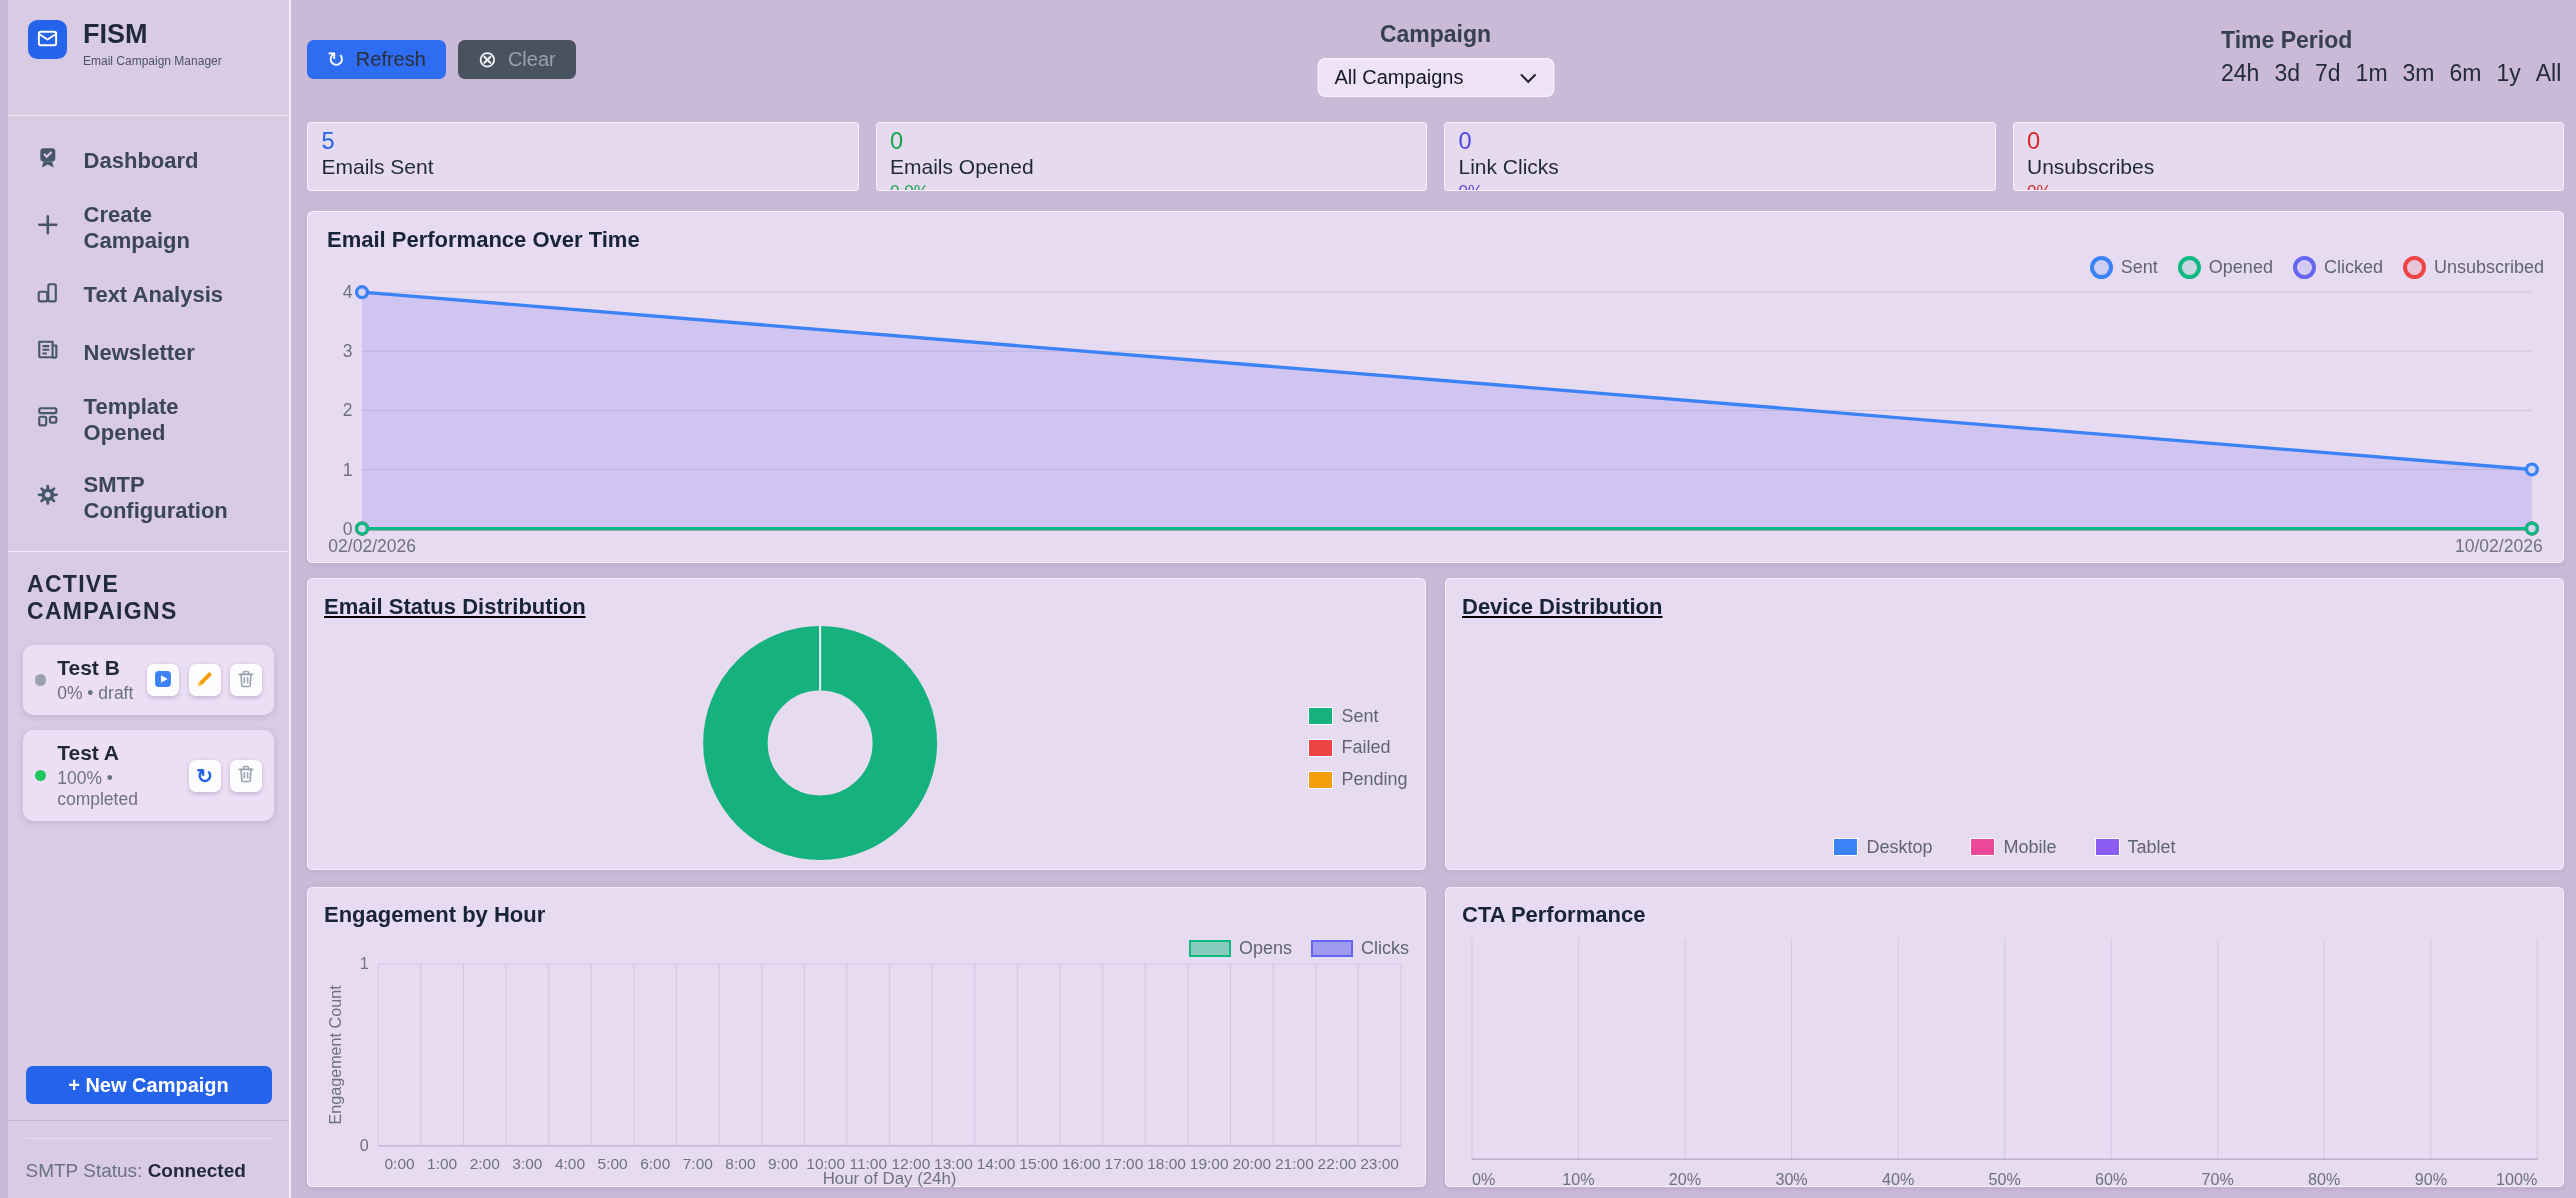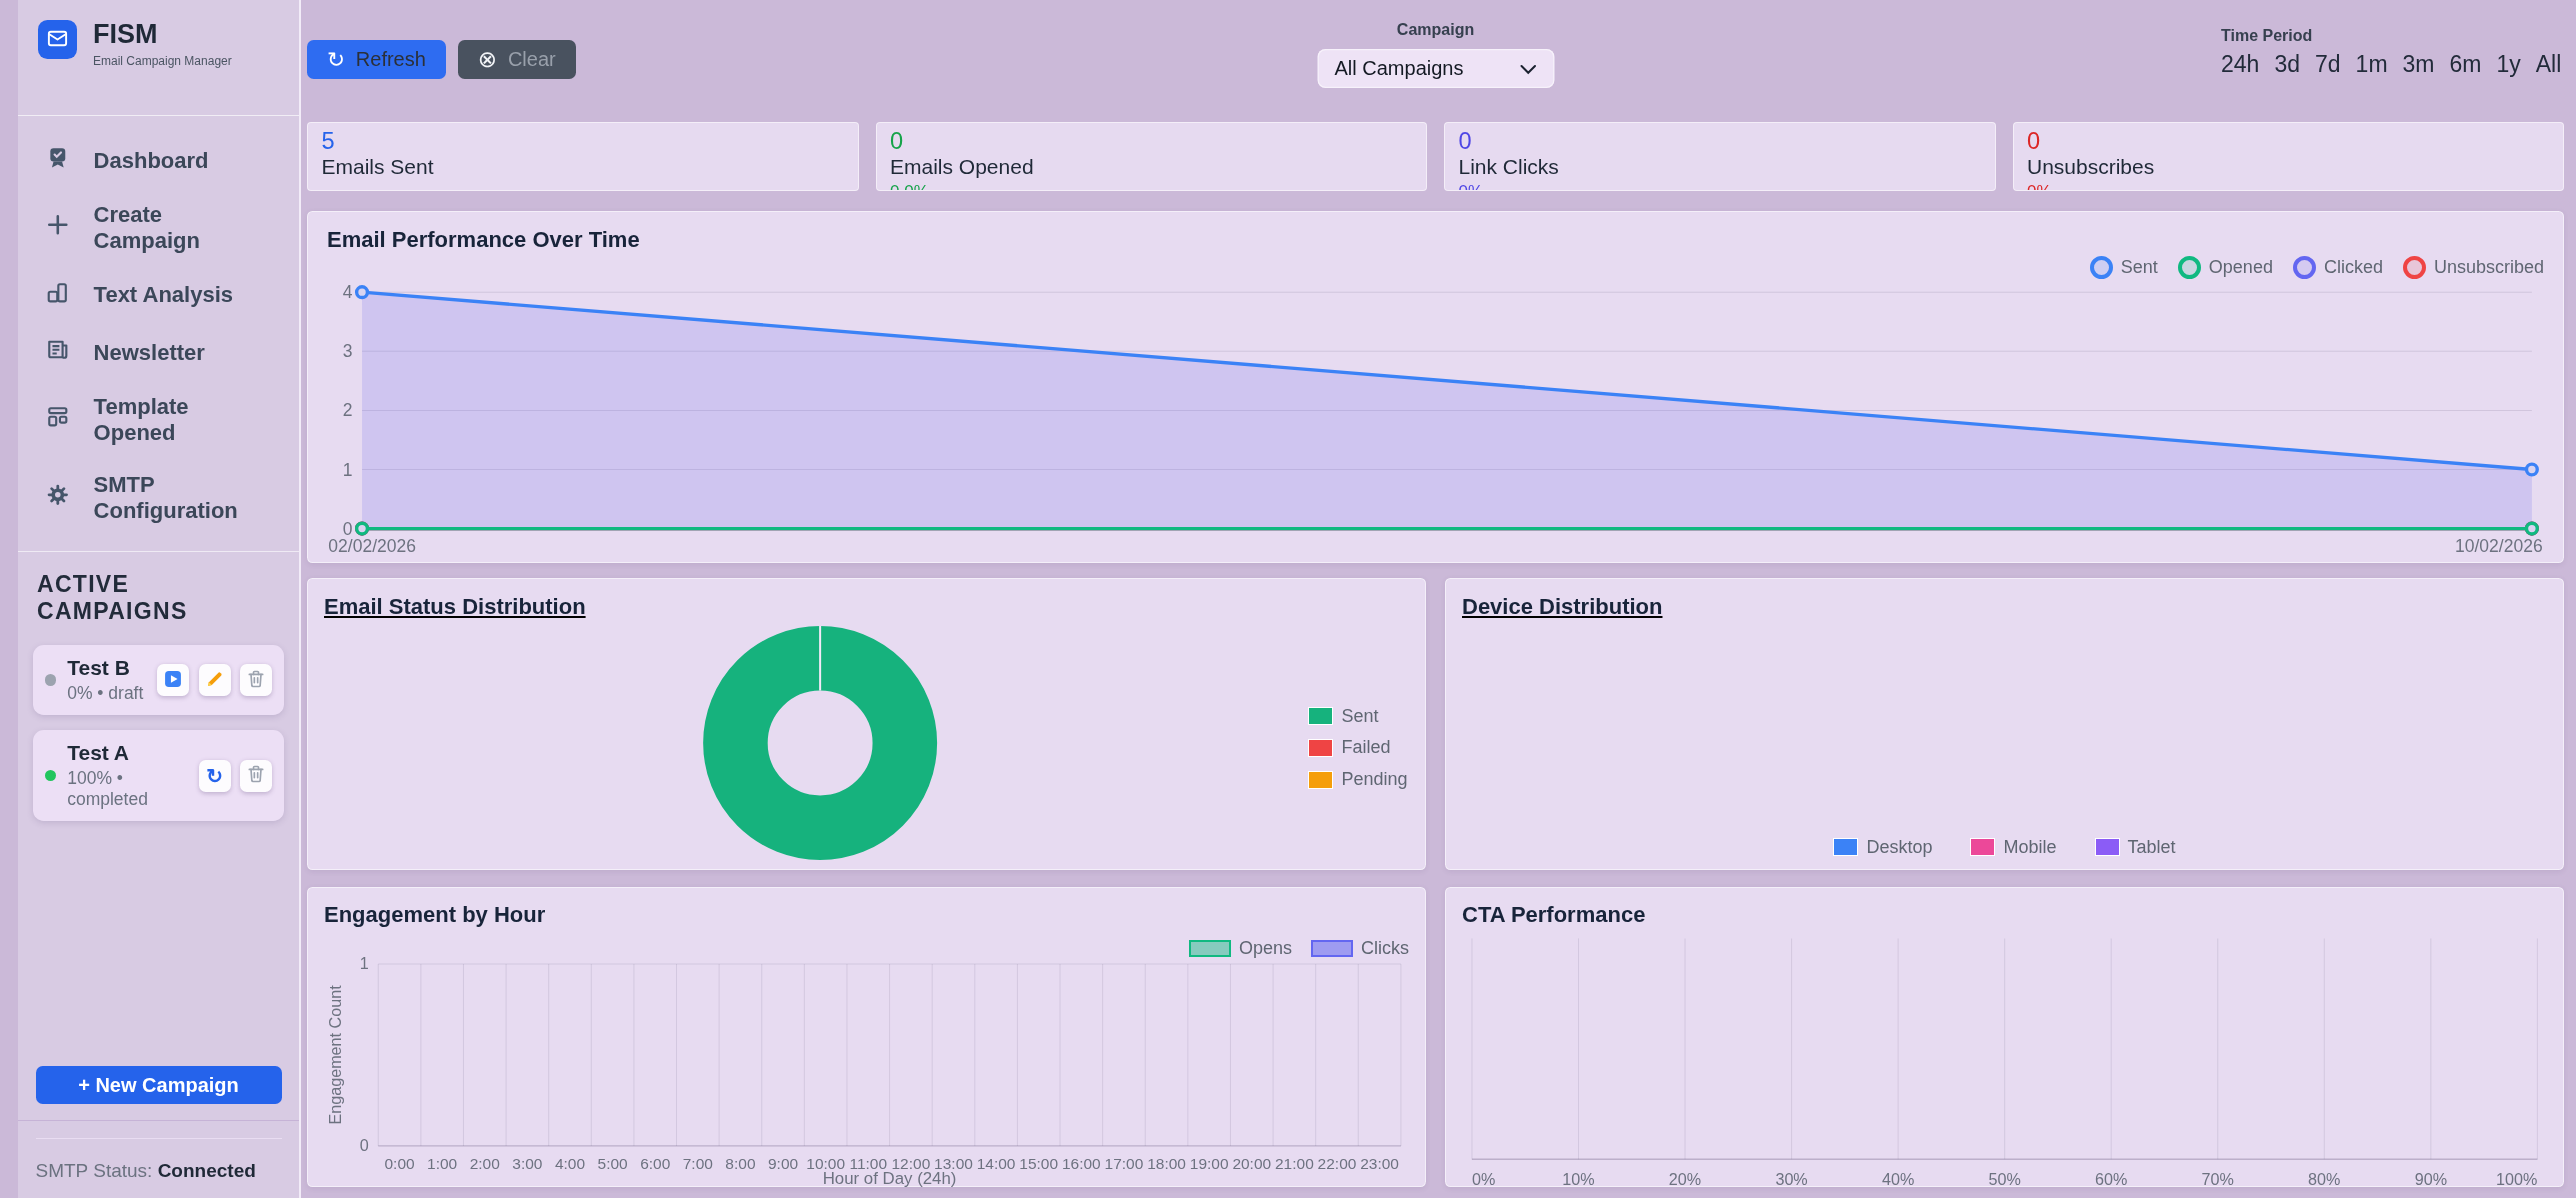--- a/index.html
+++ b/index.html
@@ -1,19 +1,19 @@
 <!DOCTYPE html>
 <html style="font-size:10.8px"><head>
 <meta charset="utf-8">
 <style>
   html,body{margin:0;padding:0;background:#cbb9d8;font-family:"Liberation Sans",sans-serif;}
   .page{position:relative;width:2576px;height:1198px;overflow:hidden;background:#cbb9d8;}
 
   
-  .sidebar{position:absolute;left:18px;top:0;bottom:0;width:283px;background:#d8cbe3;
+  .sidebar{position:absolute;left:8px;top:0;bottom:0;width:283px;background:#d8cbe3;
     border-right:2px solid #f2ecf8;display:flex;flex-direction:column;box-sizing:border-box;}
   .sb-header{min-height:116px;box-sizing:border-box;padding:20px 20px 13.5px;display:flex;gap:16px;align-items:flex-start;
     border-bottom:1.3px solid rgba(255,255,255,0.65);}
   .logo{width:39px;height:39px;border-radius:9.4px;background:#2563eb;display:flex;align-items:center;justify-content:center;flex:0 0 auto;}
   .sb-title{font-size:27px;font-weight:bold;color:#1f2937;line-height:1.05;}
   .sb-sub{font-size:12px;color:#4b5563;margin-top:5.4px;}
   .nav{padding:16px 0 4px;}
   .nav-item{display:flex;align-items:center;gap:23px;padding:12.8px 27px;font-size:22px;font-weight:600;color:#3b4759;cursor:pointer;}
   .nav-item svg{flex:0 0 auto;}
   .sb-section{border-top:1.3px solid rgba(255,255,255,0.6);margin-top:10.8px;padding:19px 15px 4px;}
@@ -39,21 +39,21 @@
   
   .main{position:absolute;left:285px;top:0;right:0;bottom:0;padding:16px 12px 0 22px;box-sizing:border-box;}
   .topbar{position:relative;height:92px;}
   .tb-left{position:absolute;left:0;top:24px;display:flex;gap:12px;}
   .btn{height:39px;border:none;border-radius:6.7px;font-size:20px;display:flex;align-items:center;gap:10.8px;padding:0 20px;cursor:pointer;}
   .btn-refresh{background:#2e6cf1;color:#2b3038;}
   .btn-refresh .btn-ico{color:#fff;font-size:21.5px;}
   .btn-clear{background:#49525f;color:#99a0ab;}
   .btn-clear .btn-ico{color:#f2f4f7;font-size:23px;}
   .tb-center{position:absolute;left:50%;transform:translateX(-50%);top:5.4px;text-align:center;}
-  .tb-label{font-size:16px;font-weight:600;color:#36404f;}
+  .tb-label{font-size:23px;font-weight:600;color:#36404f;}
   .select{margin:9.4px auto 0;width:237px;height:39px;background:#eee3f6;border-radius:8px;display:flex;align-items:center;
     justify-content:space-between;padding:0 17.5px;box-sizing:border-box;font-size:20px;color:#141a24;cursor:pointer;
     box-shadow:inset 0 0 0 1.3px rgba(255,255,255,0.55);}
   .tb-right{position:absolute;right:2.7px;top:10.8px;}
   .tb-right .tb-label{font-weight:600;}
   .tp-row{display:flex;gap:15px;margin-top:6.7px;}
   .tp-btn{background:none;border:none;font-size:23px;color:#222b3a;cursor:pointer;padding:0;font-family:inherit;}
 
   .stats-row{display:flex;gap:17px;margin-top:13.5px;}
   .stat-card{flex:1;background:#e6daf0;border:1.3px solid rgba(255,255,255,0.55);border-radius:4px;

